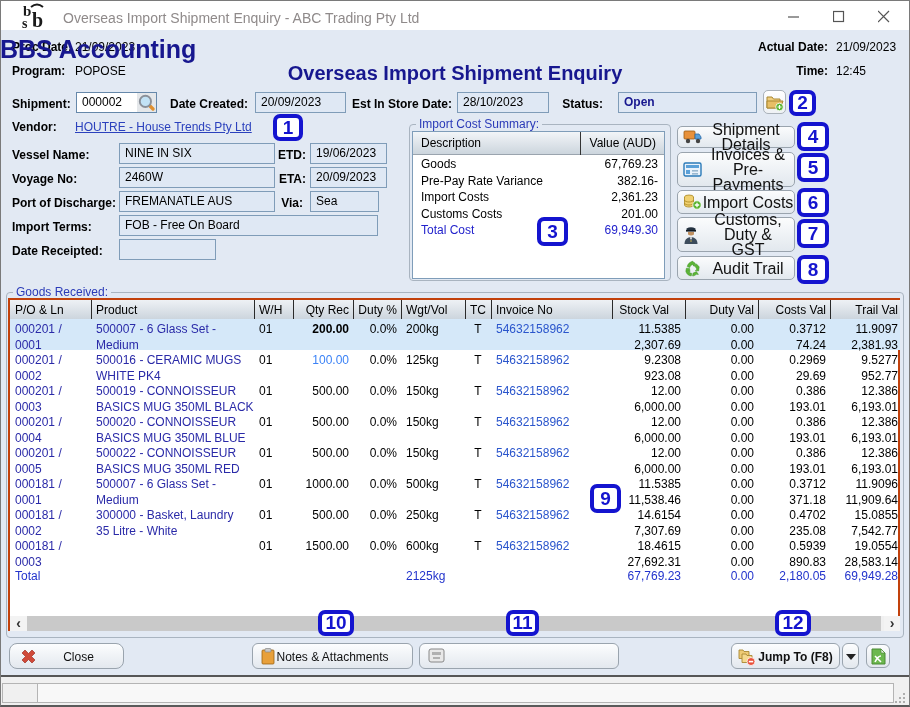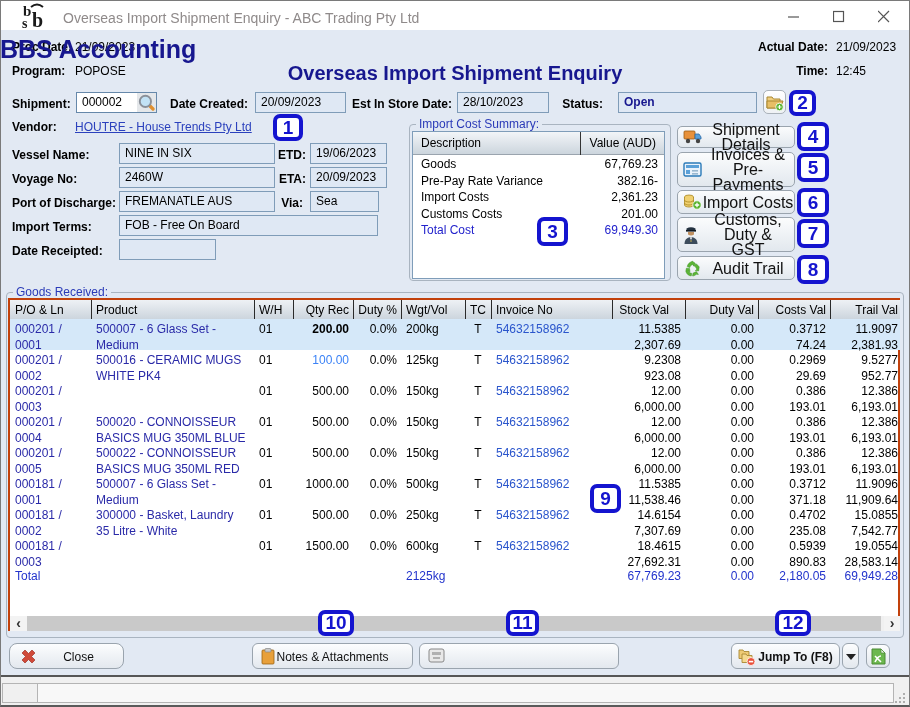--- a/index.html
+++ b/index.html
@@ -238,20 +238,21 @@
       <div style="position:absolute;left:396px;width:59px;color:#000;white-space:nowrap;">125kg</div>
       <div style="position:absolute;left:455px;width:26px;text-align:center;color:#000;white-space:nowrap;">T</div>
       <div style="position:absolute;left:486px;width:116px;color:#2a55cc;white-space:nowrap;">54632158962</div>
       <div style="position:absolute;left:602px;width:69px;text-align:right;color:#000;white-space:nowrap;">9.2308<br>923.08</div>
       <div style="position:absolute;left:675px;width:69px;text-align:right;color:#000;white-space:nowrap;">0.00<br>0.00</div>
       <div style="position:absolute;left:748px;width:68px;text-align:right;color:#000;white-space:nowrap;">0.2969<br>29.69</div>
       <div style="position:absolute;left:820px;width:68px;text-align:right;color:#000;white-space:nowrap;">9.5277<br>952.77</div>
     </div>
     <div style="position:absolute;left:0;top:81px;width:890px;height:31px;padding-top:3px;font-size:12px;line-height:15.5px;">
       <div style="position:absolute;left:5px;width:76px;color:#2a2aa8;white-space:nowrap;">000201 /<br>0003</div>
+      <div style="position:absolute;left:86px;width:158px;color:#2a2aa8;white-space:nowrap;">500019 - CONNOISSEUR<br>BASICS MUG 350ML BLACK</div>
       <div style="position:absolute;left:249px;width:34px;color:#000;white-space:nowrap;">01</div>
       <div style="position:absolute;left:283px;width:56px;text-align:right;color:#000;white-space:nowrap;">500.00</div>
       <div style="position:absolute;left:343px;width:44px;text-align:right;color:#000;white-space:nowrap;">0.0%</div>
       <div style="position:absolute;left:396px;width:59px;color:#000;white-space:nowrap;">150kg</div>
       <div style="position:absolute;left:455px;width:26px;text-align:center;color:#000;white-space:nowrap;">T</div>
       <div style="position:absolute;left:486px;width:116px;color:#2a55cc;white-space:nowrap;">54632158962</div>
       <div style="position:absolute;left:602px;width:69px;text-align:right;color:#000;white-space:nowrap;">12.00<br>6,000.00</div>
       <div style="position:absolute;left:675px;width:69px;text-align:right;color:#000;white-space:nowrap;">0.00<br>0.00</div>
       <div style="position:absolute;left:748px;width:68px;text-align:right;color:#000;white-space:nowrap;">0.386<br>193.01</div>
       <div style="position:absolute;left:820px;width:68px;text-align:right;color:#000;white-space:nowrap;">12.386<br>6,193.01</div>

